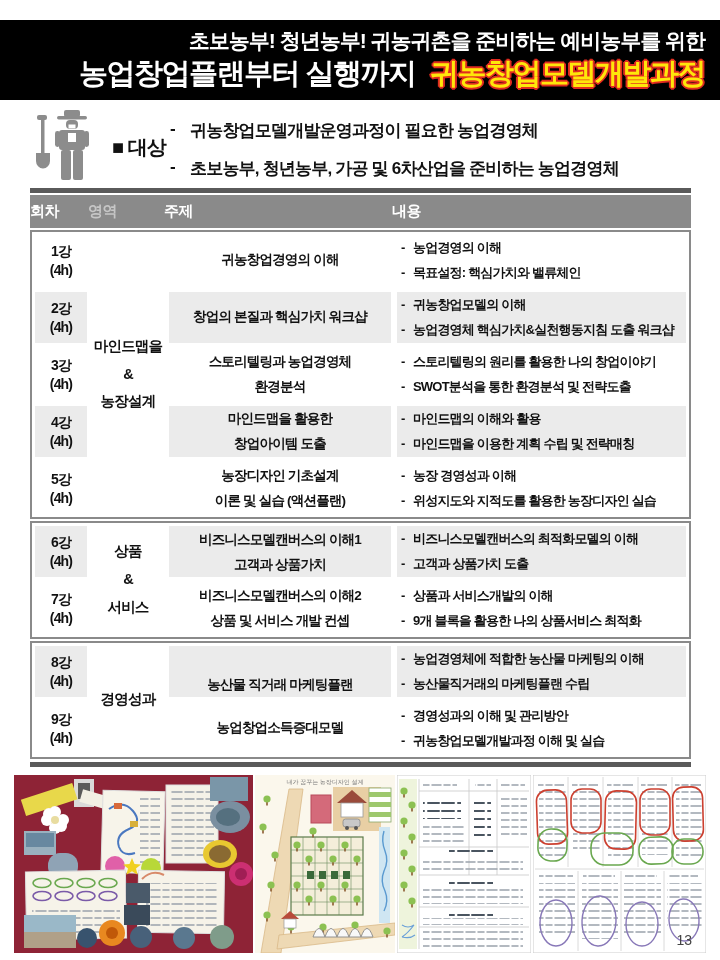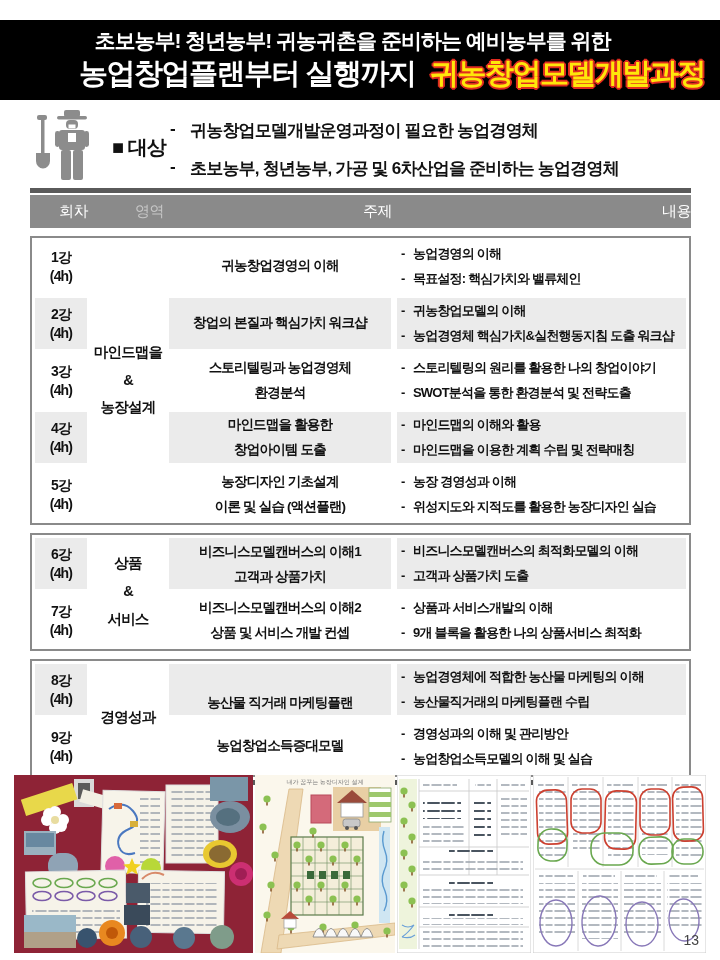--- a/index.html
+++ b/index.html
@@ -2,64 +2,64 @@
 <html><head>
 <meta charset="utf-8">
 <style>
   html,body{margin:0;padding:0;background:#fff;}
   .page{position:relative;width:720px;height:960px;background:#ffffff;overflow:hidden;
         font-family:"Liberation Sans",sans-serif;color:#111;}
 
   
   .banner{position:absolute;left:0;top:20px;width:720px;height:80px;background:#000;
           box-sizing:border-box;padding:7px 15px 0 0;text-align:right;}
-  .banner-line1{font-size:21px;font-weight:800;color:#fff;letter-spacing:-1px;line-height:1.3;text-align:center;}
+  .banner-line1{font-size:21px;font-weight:800;color:#fff;letter-spacing:-1px;line-height:1.3;}
   .banner-line2{font-size:29px;font-weight:800;color:#fff;letter-spacing:-1.5px;line-height:1.25;margin-top:1px;}
   .banner-hl{color:#ffe60a;margin-left:8px;
     text-shadow:-2px 0 #e02b20,2px 0 #e02b20,0 -2px #e02b20,0 2px #e02b20,
                 -1px -1px #e02b20,1px -1px #e02b20,-1px 1px #e02b20,1px 1px #e02b20;}
 
   
   .target{position:absolute;left:0;top:104px;width:720px;height:84px;}
   .farmer{position:absolute;left:28px;top:4px;}
   .target-label{position:absolute;left:112px;top:30px;font-size:20px;font-weight:800;letter-spacing:-1px;}
   .target-bullets{position:absolute;left:170px;top:8px;margin:0;padding:0;list-style:none;
                   font-size:17px;font-weight:700;letter-spacing:-0.8px;}
   .target-bullets li{display:flex;margin:7px 0 15px;}
   .target-bullets li .mk{width:20px;flex:0 0 20px;font-weight:700;}
 
   
   .course-table{position:absolute;left:30px;top:188px;width:661px;}
   .tbar{height:5px;background:#5a5a5a;}
   .tbar.bottom{margin-top:3px;}
   .thead{display:grid;grid-template-columns:58px 76px 228px 1fr;background:#8a8a8a;height:33px;
          align-items:center;margin-top:2px;}
-  .thead .h{text-align:right;color:#fff;font-weight:400;font-size:15px;letter-spacing:-0.5px;}
+  .thead .h{text-align:left;color:#fff;font-weight:700;font-size:15px;letter-spacing:-0.5px;}
   .thead .h.dim{color:#c6c6c6;}
   .group{display:grid;grid-template-columns:58px 76px 228px 1fr;grid-auto-rows:minmax(57px,auto);
-         width:661px;box-sizing:border-box;border:2px solid #8a8a8a;background:#fff;margin-top:8px;}
+         width:661px;box-sizing:border-box;border:2px solid #8a8a8a;background:#fff;margin-top:2px;}
   .cell{border:3px solid #fff;box-sizing:border-box;display:flex;flex-direction:column;
         justify-content:center;align-items:center;text-align:center;background:#fff;
         font-weight:700;color:#111;letter-spacing:-0.8px;}
   .cell.shaded{background:#ebebeb;}
   .cell.session{font-size:14px;line-height:1.35;}
   .cell.area{font-size:14.5px;line-height:1.5;background:#fff;}
   .cell.area span{display:block;margin:3px 0;}
   .cell.topic{font-size:13.5px;line-height:1.8;}
   .cell.topic span{display:block;white-space:nowrap;}
   .cell.content{align-items:flex-start;text-align:left;padding-left:4px;font-size:13px;line-height:1.85;}
   .cline{display:flex;white-space:nowrap;}
   .cline .dash{width:12px;flex:0 0 12px;}
 
   
   .photos{position:absolute;left:14px;top:775px;display:flex;gap:2px;}
   .photos figure{margin:0;line-height:0;}
 
   
-  .page-number{position:absolute;right:21px;top:932px;font-size:14px;color:#444;}
+  .page-number{position:absolute;right:28px;top:932px;font-size:14px;color:#444;}
 </style>
 </head>
 <body>
 
 <div class="page">
 
   <header class="banner">
     <div class="banner-line1">초보농부! 청년농부! 귀농귀촌을 준비하는 예비농부를 위한</div>
     <div class="banner-line2">
       <span>농업창업플랜부터 실행까지</span>
@@ -275,21 +275,21 @@
           <div class="cell topic" style="grid-area: 2 / 3;">
             <span>농업창업소득증대모델</span>
           </div>
           <div class="cell content" style="grid-area: 2 / 4;">
             <div class="cline">
               <span class="dash">-</span>
               <span>경영성과의 이해 및 관리방안</span>
             </div>
             <div class="cline">
               <span class="dash">-</span>
-              <span>농업창업소득모델의 이해 및 실습</span>
+              <span>귀농창업모델개발과정 이해 및 실습</span>
             </div>
           </div>
         </div>
       </div>
     <div class="tbar bottom"></div>
   </section>
 
   <section class="photos">
     <svg width="0" height="0" style="position:absolute">
       <defs>

